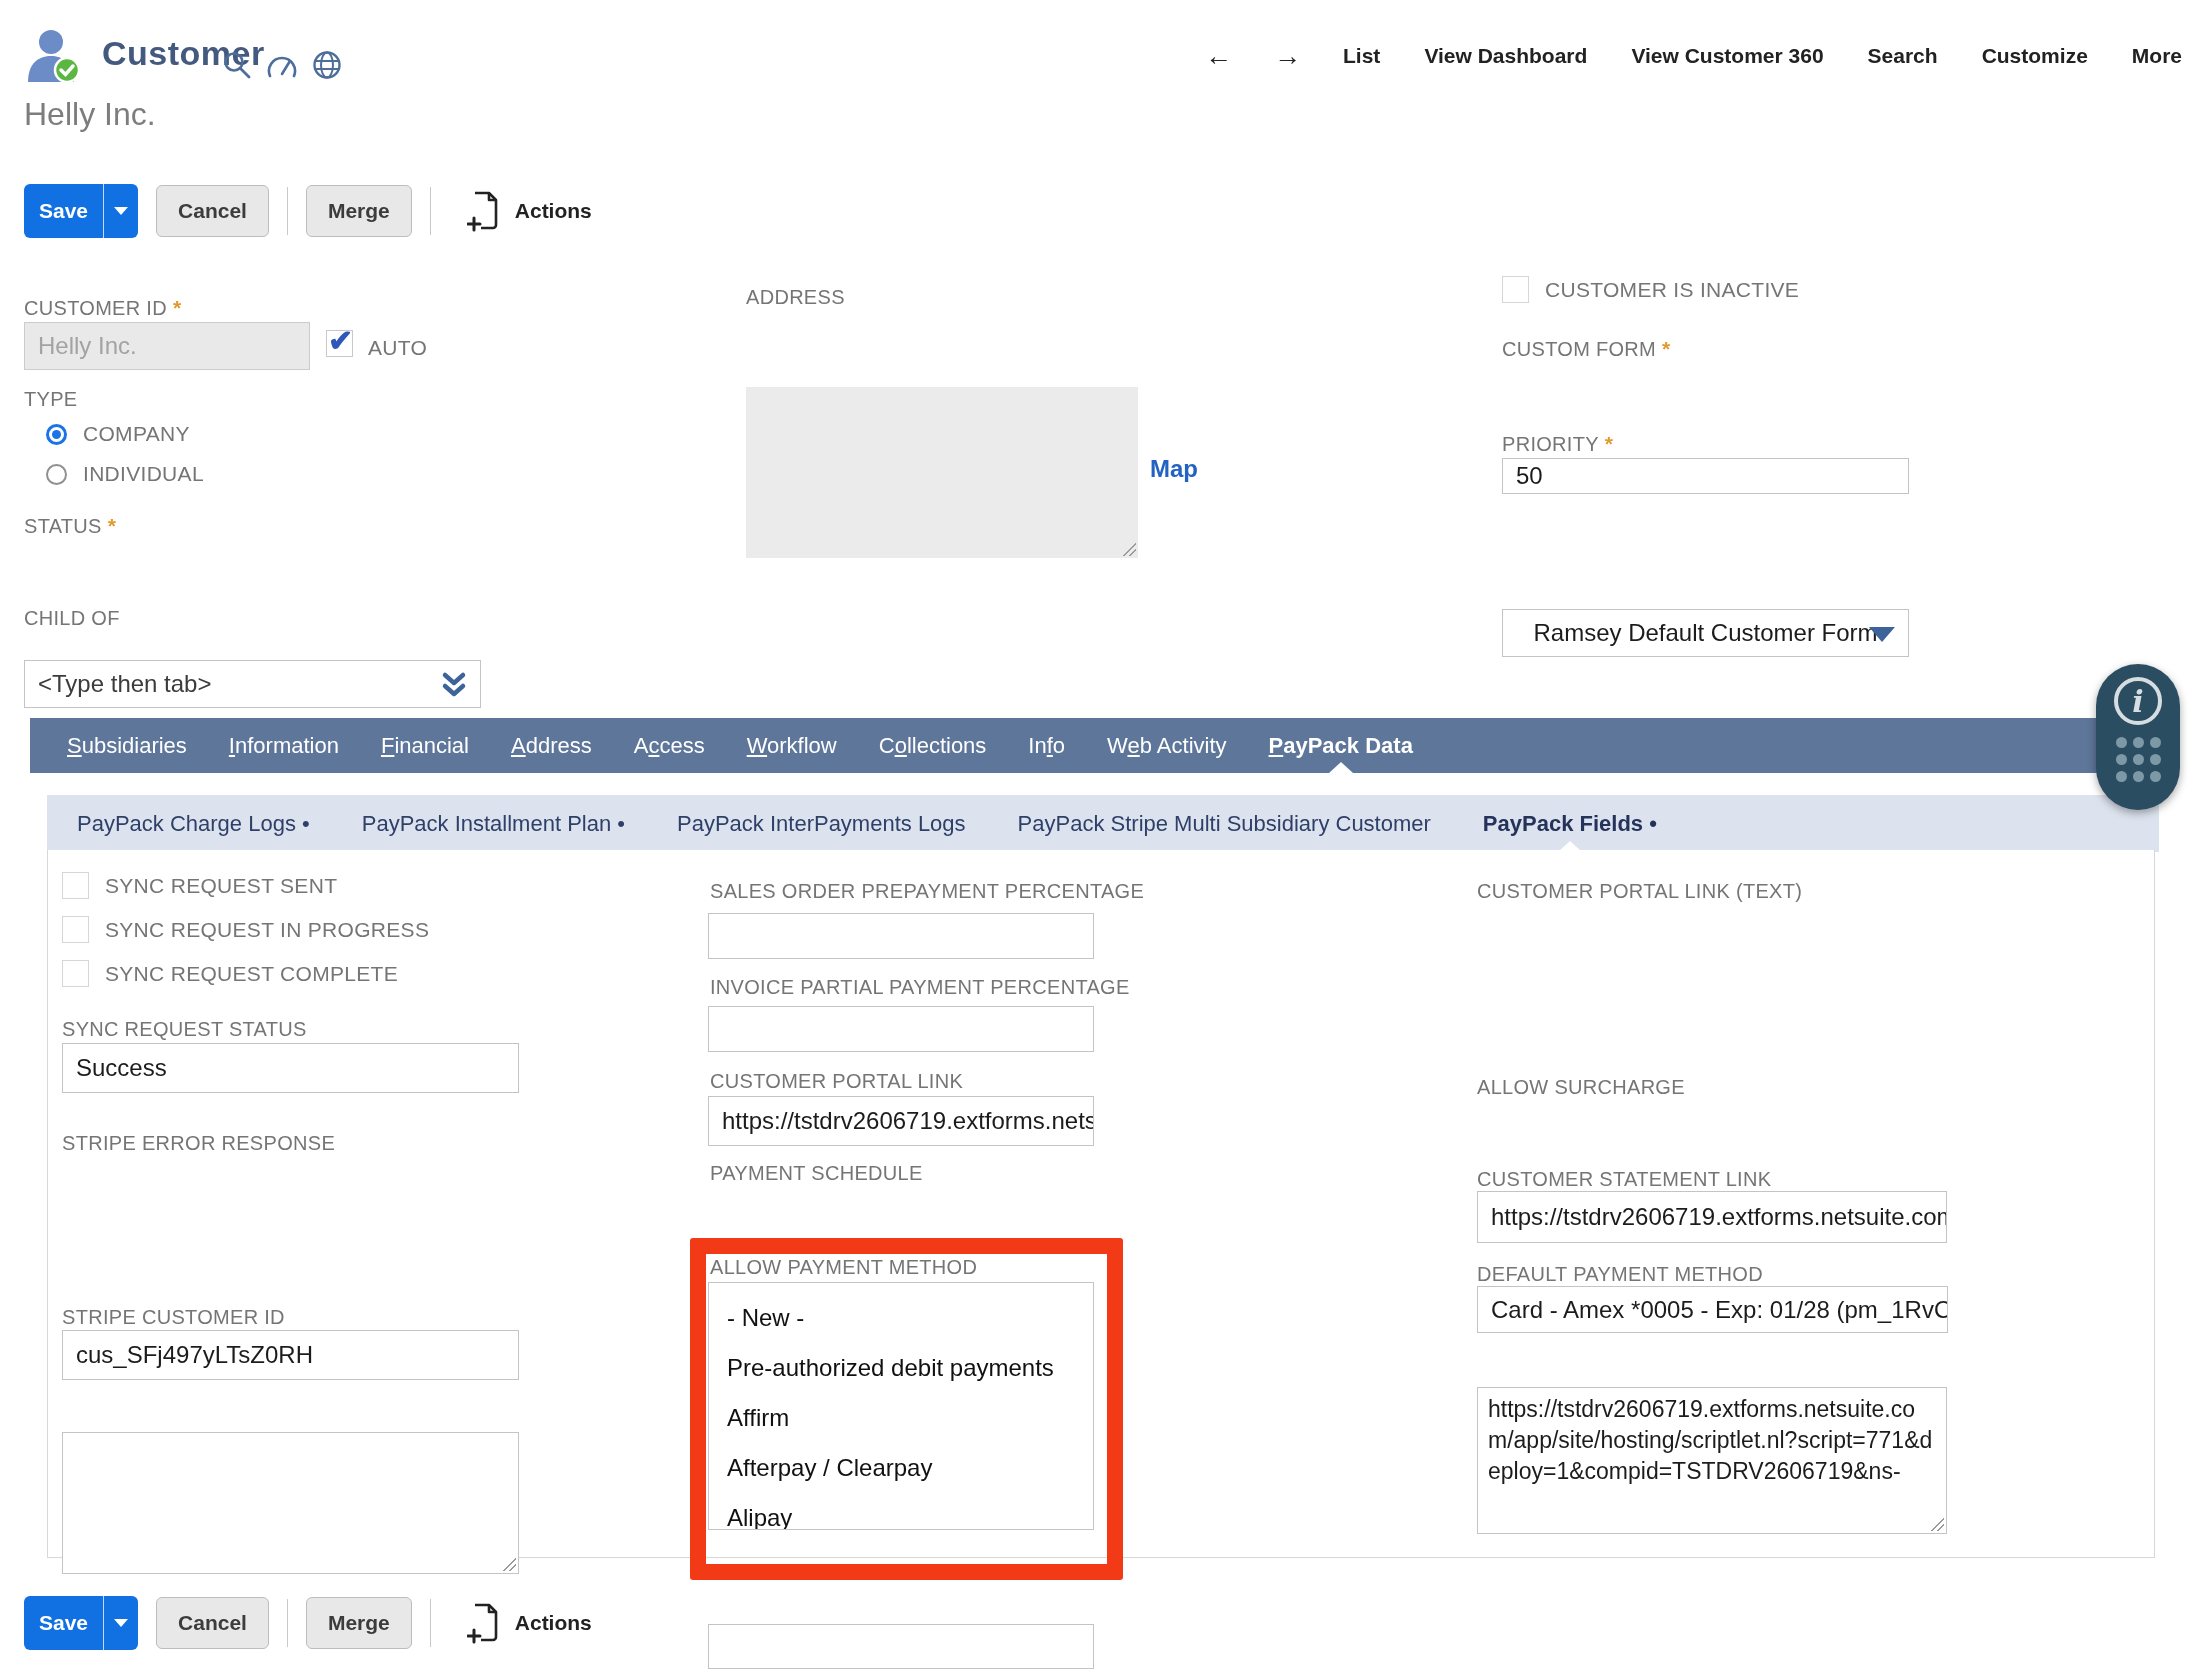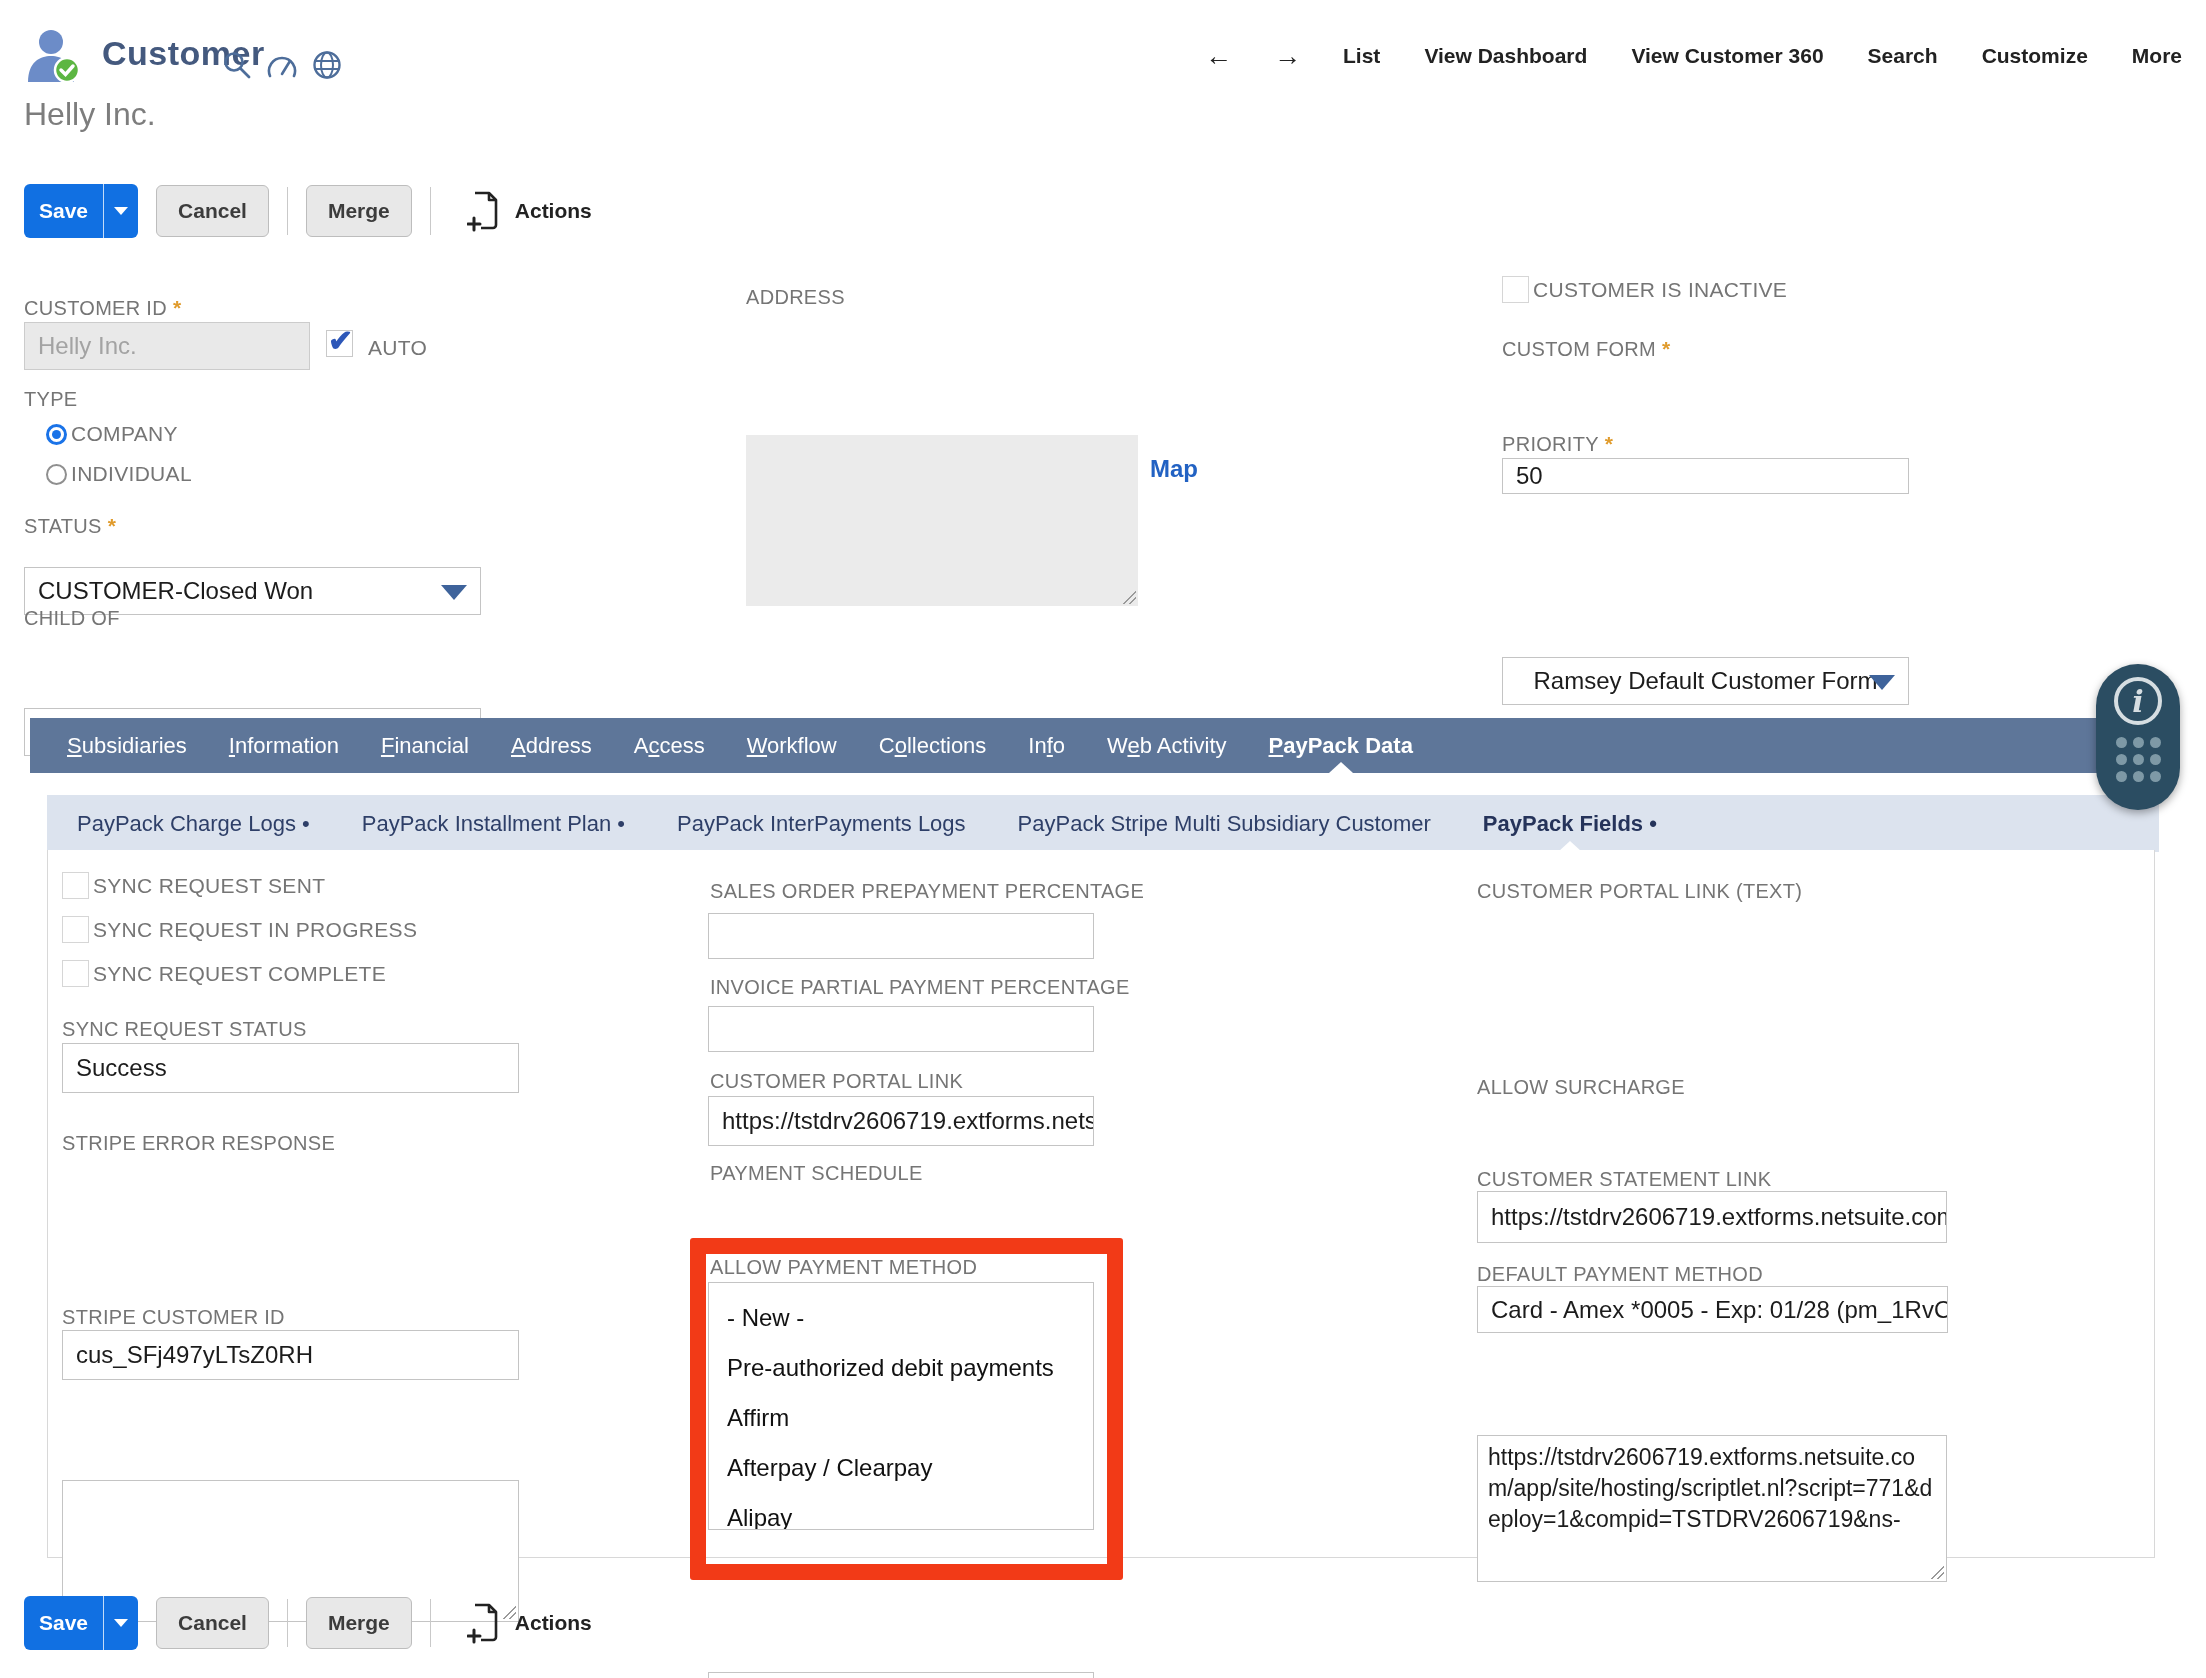--- a/index.html
+++ b/index.html
@@ -35,21 +35,21 @@
   .textarea{box-sizing:border-box;background:#fff;border:1px solid #c4c4c4;position:relative;font-size:23px;color:#1c1c1c;
             line-height:31px;padding:6px 10px;overflow:hidden;word-break:break-all;}
   .textarea.disabled{background:#ebebeb;border:none;}
   .rz{position:absolute;right:2px;bottom:2px;width:15px;height:15px;
       background:linear-gradient(135deg,transparent 0 55%,#9a9a9a 55% 62%,transparent 62% 75%,#9a9a9a 75% 82%,transparent 82%);}
   .cb{box-sizing:border-box;width:27px;height:27px;background:#fff;border:1px solid #c9c9c9;position:relative;cursor:pointer;}
   .cb .chk{position:absolute;left:1px;top:-8px;font-size:30px;color:#2d57b8;font-weight:bold;}
   .radio{box-sizing:border-box;width:21px;height:21px;border-radius:50%;border:2px solid #8f8f8f;background:#fff;cursor:pointer;}
   .radio.sel{border:3px solid #1a73e8;display:flex;align-items:center;justify-content:center;}
   .radio.sel i{width:9px;height:9px;border-radius:50%;background:#1a73e8;}
-  .cb-row{display:flex;align-items:center;gap:4px;}
+  .cb-row{display:flex;align-items:center;gap:16px;}
   .link{color:#2262c3;font-size:24px;cursor:pointer;}
   
   .tabbar{background:#5e7699;display:flex;align-items:stretch;padding-left:16px;}
   .tab{position:relative;color:#fff;font-size:22px;display:flex;align-items:center;padding:0 21px;cursor:pointer;white-space:nowrap;}
   .tab.active{font-weight:bold;}
   .notch{position:absolute;bottom:0;left:50%;transform:translateX(-50%);width:0;height:0;
          border-left:12px solid transparent;border-right:12px solid transparent;border-bottom:11px solid #fff;}
   .striptabs{background:#dce3ee;display:flex;align-items:stretch;padding-left:4px;}
   .stab{position:relative;color:#2e3f68;font-size:22px;display:flex;align-items:center;padding:0 26px;cursor:pointer;white-space:nowrap;}
   .stab.active{font-weight:bold;color:#25335a;}
@@ -156,24 +156,20 @@
     <span class="label" style="font-size:21px;">COMPANY</span>
   </div>
   <div class="abs cb-row" style="left:46px;top:462px;">
     <span class="radio"></span>
     <span class="label" style="font-size:21px;">INDIVIDUAL</span>
   </div>
 
   <div class="abs" style="left:24px;top:514px;">
     <span class="label">STATUS</span><span class="req">*</span>
   </div>
-  <div class="abs select" style="left:24px;top:540px;width:457px;height:48px;">
-    <span>CUSTOMER-Closed Won</span>
-    <i class="caret"></i>
-  </div>
 
   <span class="abs label" style="left:24px;top:607px;">CHILD OF</span>
   <div class="abs select" style="left:24px;top:633px;width:457px;height:48px;color:#3c3c3c;">
     <span>&lt;Type then tab&gt;</span>
     <svg style="position:absolute;right:12px;top:10px;" width="28" height="28" viewBox="0 0 28 28">
       <path d="M5 4 l9 8 9-8" fill="none" stroke="#3e639b" stroke-width="4.5" stroke-linecap="round" stroke-linejoin="round"></path>
       <path d="M5 15 l9 8 9-8" fill="none" stroke="#3e639b" stroke-width="4.5" stroke-linecap="round" stroke-linejoin="round"></path>
     </svg>
   </div>
 

